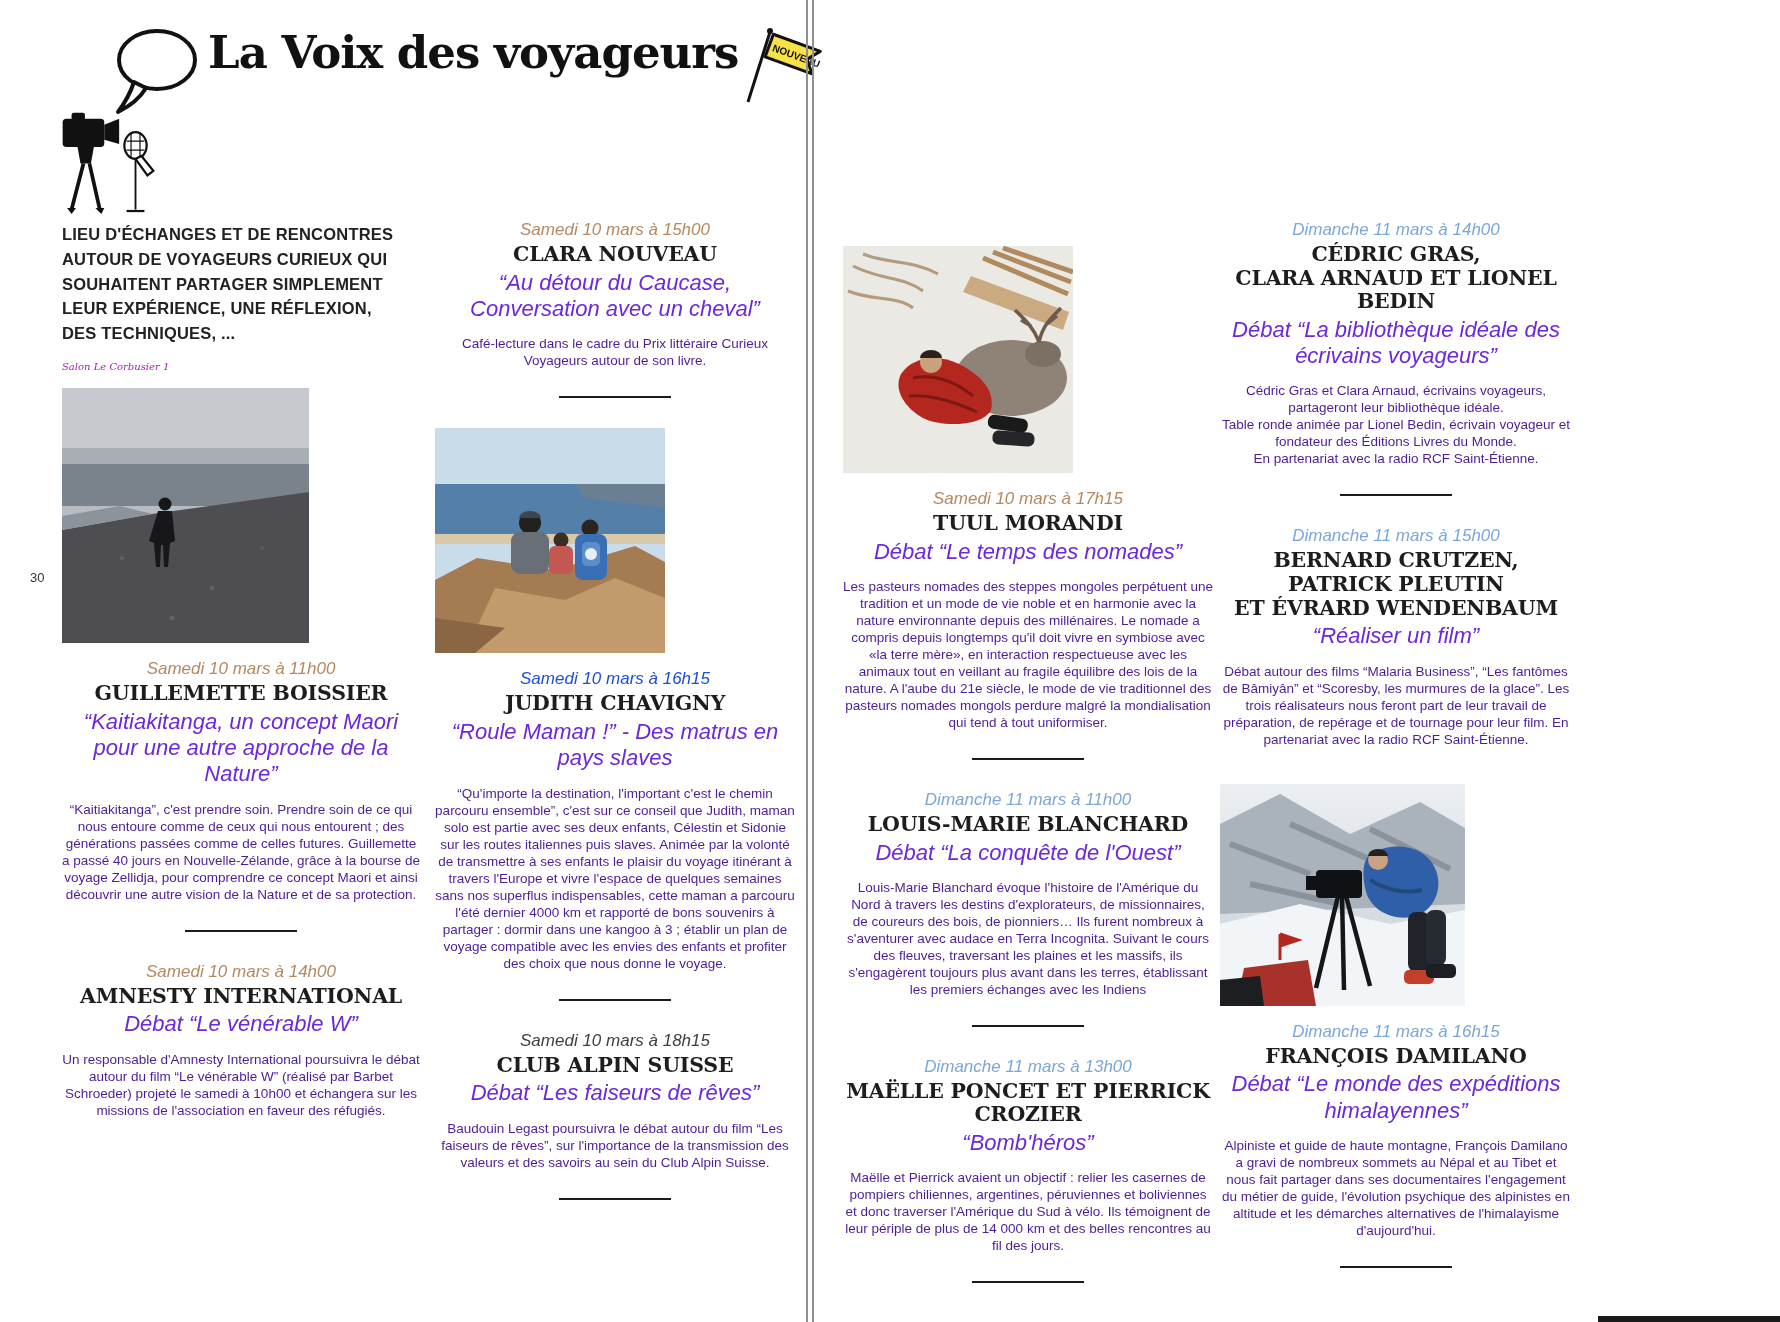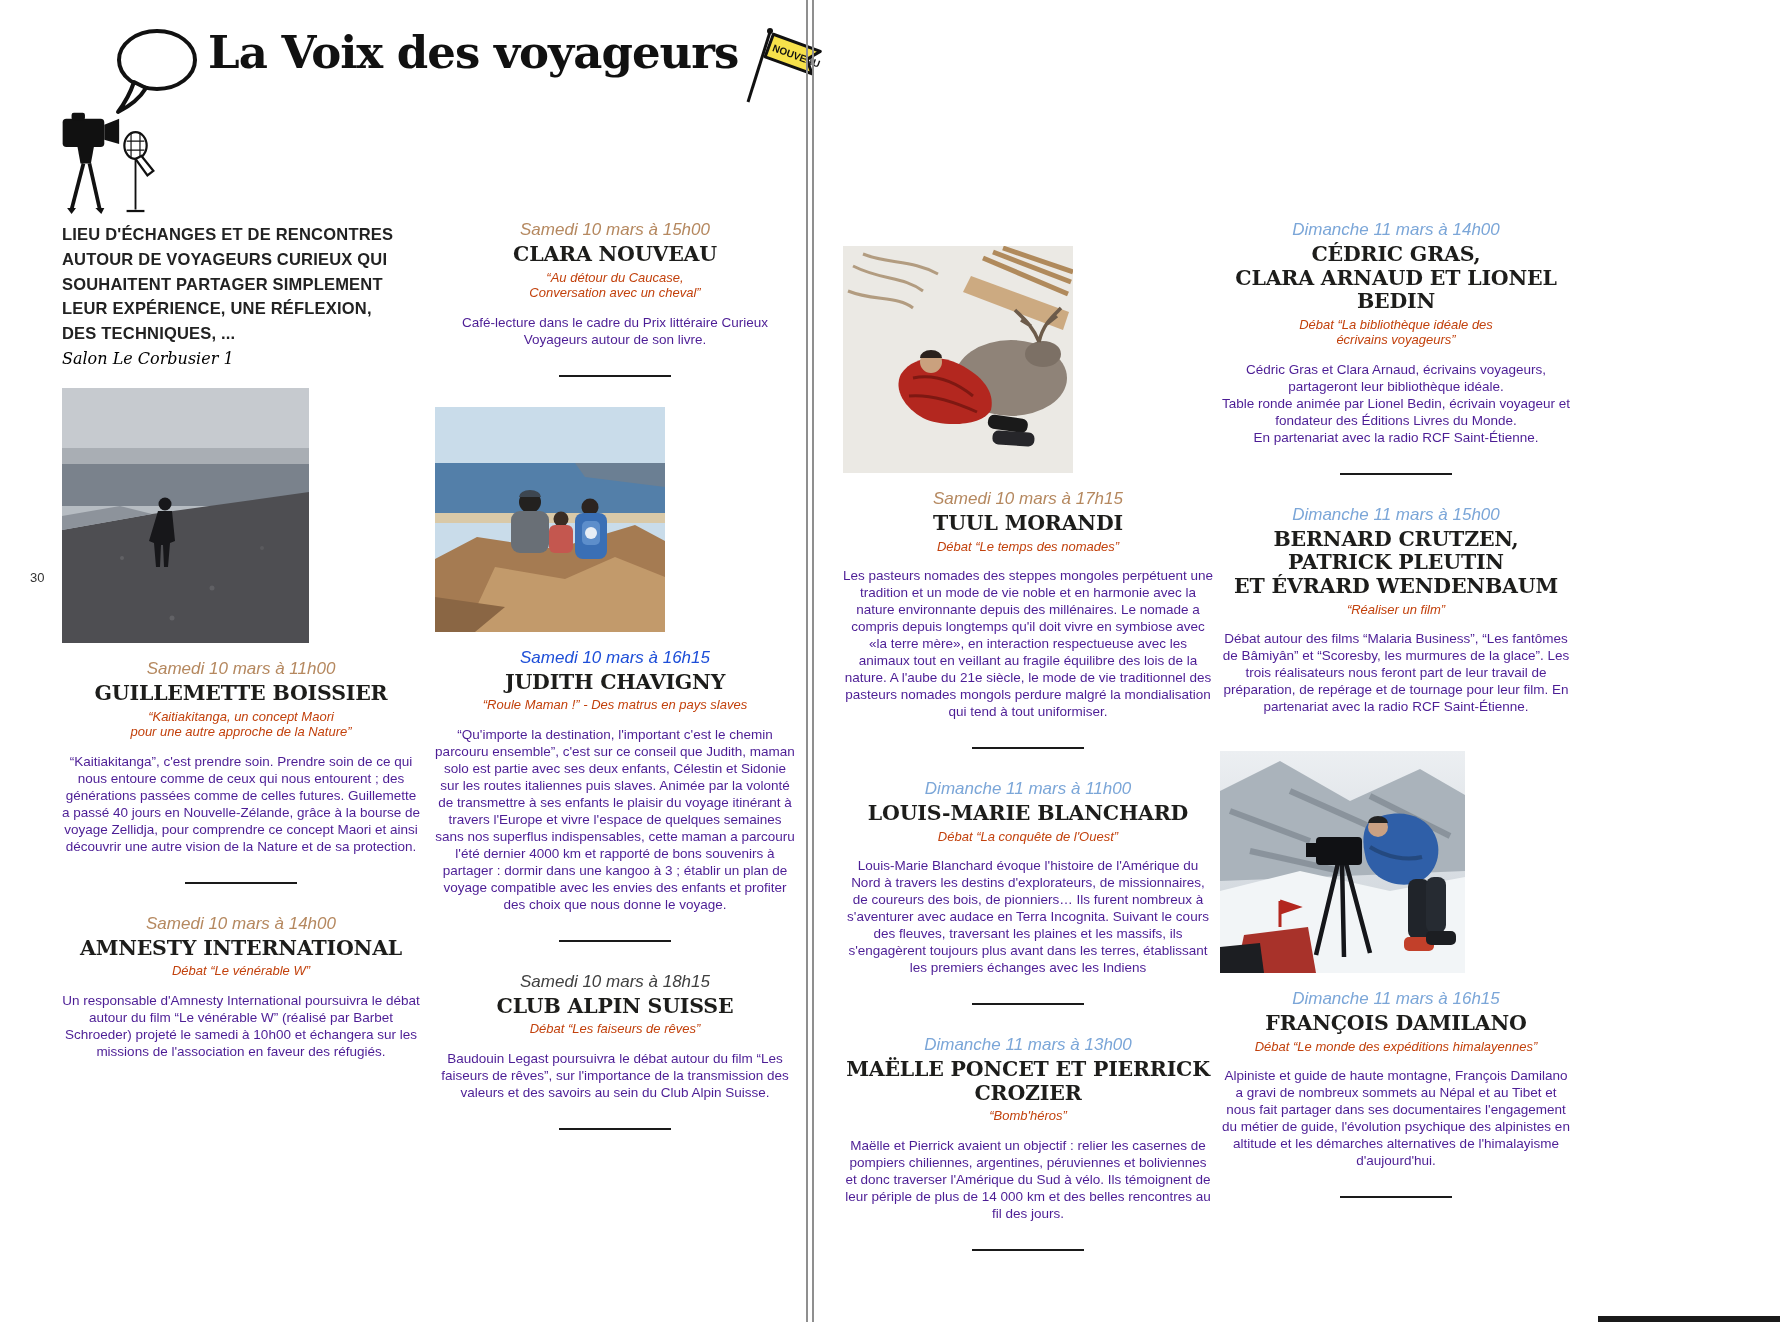--- a/index.html
+++ b/index.html
@@ -18,21 +18,21 @@
   }
   .bubble-icon { position:absolute; left:110px; top:28px; }
   .cam-icon   { position:absolute; left:52px;  top:98px; }
   .flag-icon  { position:absolute; left:736px; top:20px; }
 
   .intro-block { position:absolute; left:62px; top:222px; width:372px; }
   .intro {
     font-weight:700; font-size:16.5px; line-height:1.5; color:#222;
     letter-spacing:0.2px;
   }
-  .venue { font-style:italic; font-size:16px; color:#000000; margin-top:3px;
+  .venue { font-style:italic; font-size:10px; color:#a21caf; margin-top:15px;
            font-family:"DejaVu Serif", serif; }
 
   .page-number { position:absolute; left:30px; top:570px; font-size:13px; color:#333; }
 
   .page-split {
     position:absolute; left:806px; top:0; height:1322px; width:8px;
     border-left:2px solid #8f8f8f; border-right:2px solid #8f8f8f;
   }
   .edge-mark { position:absolute; left:1598px; top:1316px; width:182px; height:6px; background:#1a1a1a; }
 
@@ -44,21 +44,21 @@
   .col-r2 { left:1220px; top:220px; width:352px; }
 
   .event-date {
     font-style:italic; font-size:17px; margin-bottom:3px;
   }
   .event-name {
     font-family:"DejaVu Serif", serif; font-weight:700; font-size:20.5px;
     letter-spacing:-0.2px; color:#1d1d1b; line-height:1.15; margin-bottom:3px;
   }
   .event-subtitle {
-    font-style:italic; font-size:13px; color:#c2410c; line-height:1.2;
+    font-style:italic; font-size:22px; color:#6d28d9; line-height:1.2;
     margin-bottom:13px;
   }
   .event-body { font-size:13.5px; line-height:1.26; color:#4c1d95; }
 
   .rule {
     width:112px; height:0; border-top:2px solid #1a1a1a; margin:27px auto 30px auto;
   }
   .photo { margin:0 auto 16px auto; line-height:0; }
   .photo svg { display:block; }
   .mt14 { margin-top:14px; } .mt20 { margin-top:20px; } .mt36 { margin-top:36px; }

